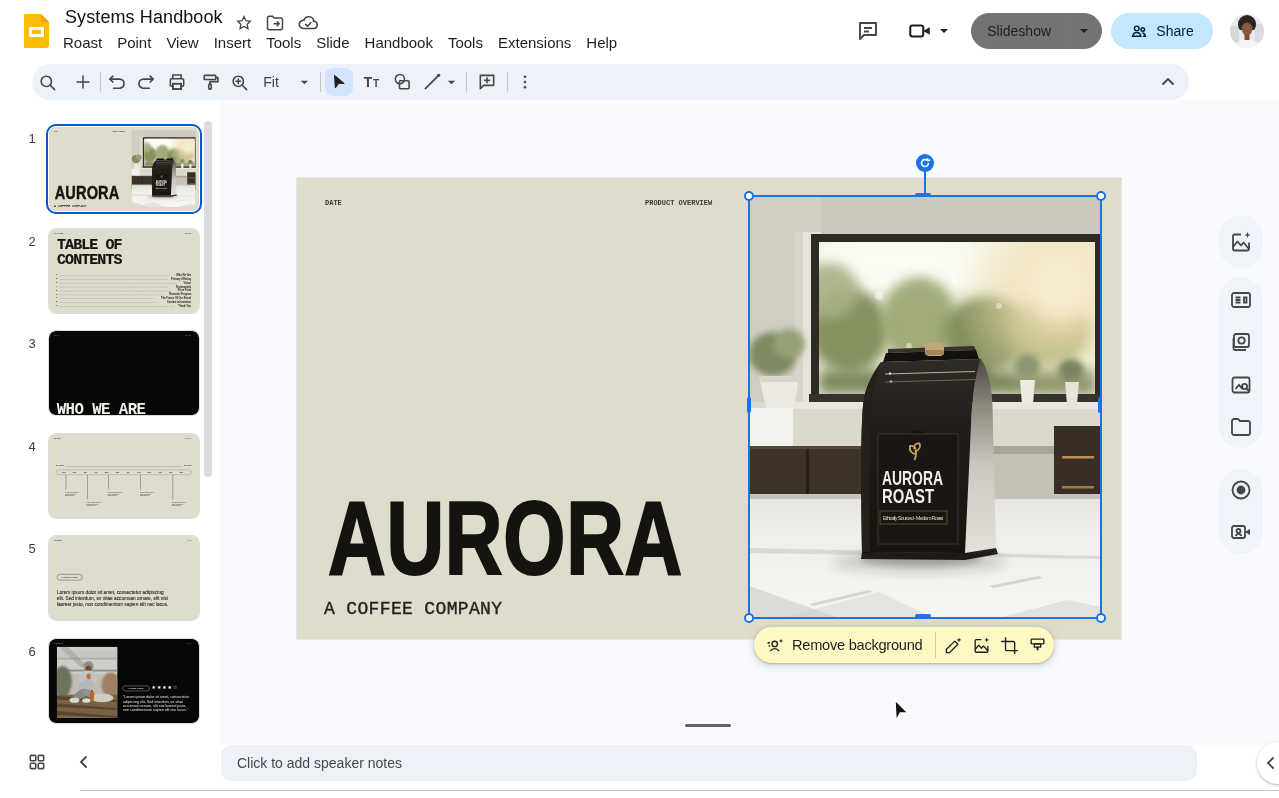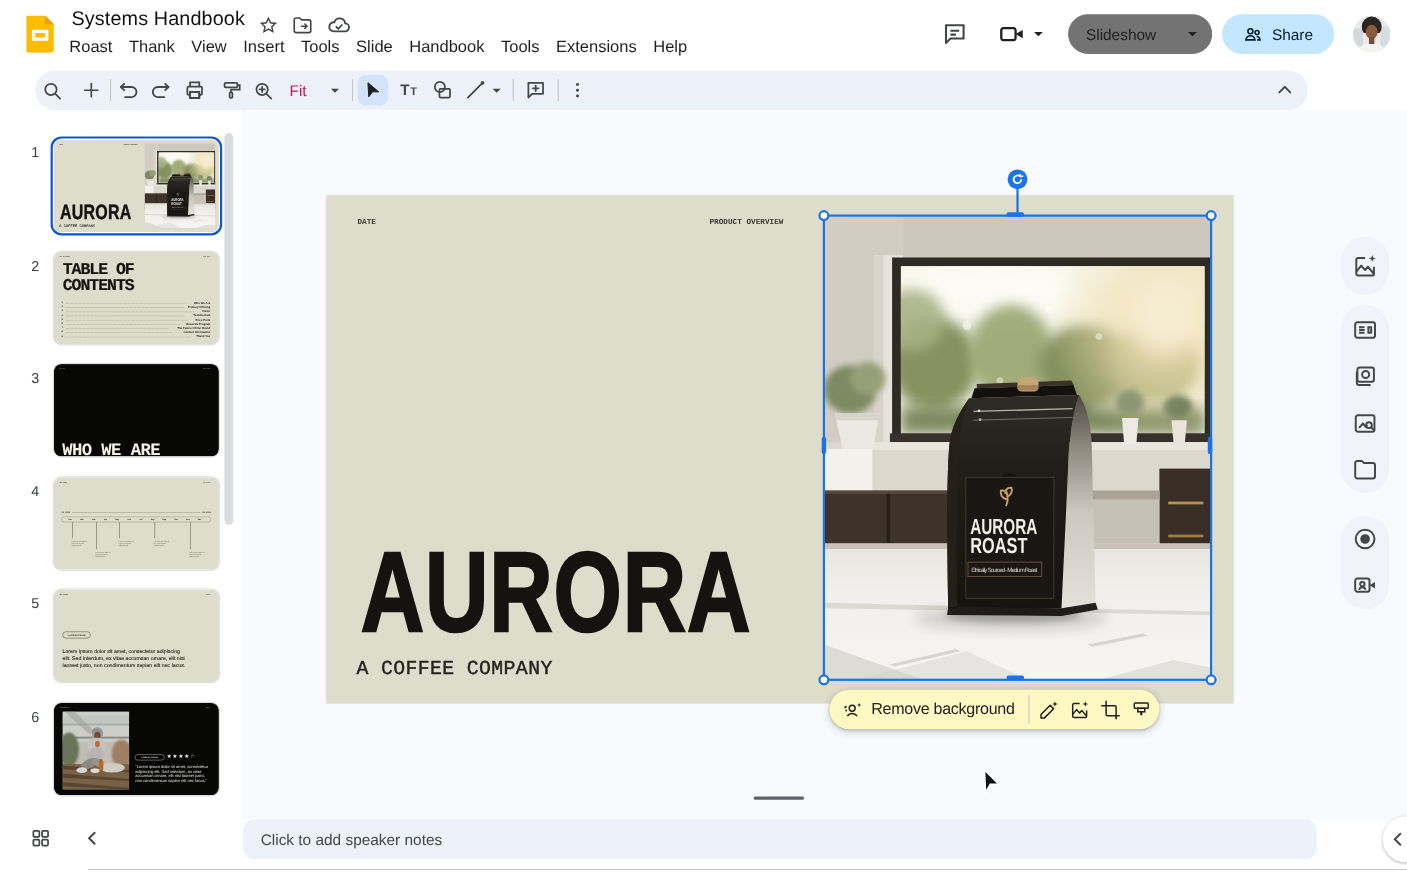--- a/index.html
+++ b/index.html
@@ -16,21 +16,21 @@
 #slideshow{left:971px;top:13px;width:131px;height:36px;border:1px solid #747775;border-radius:18px;display:flex;align-items:center;background:#737373}
 #slideshow .txt{width:95px;text-align:center;font-size:14px;font-weight:500;color:#1f1f1f}
 #slideshow .dd{width:35px;height:100%;border-left:1px solid #747775;display:flex;align-items:center;justify-content:center}
 #share{left:1111px;top:13px;width:102px;height:36px;background:#c2e7ff;border-radius:18px;display:flex;align-items:center;justify-content:center;gap:8px;font-size:14px;font-weight:500;color:#001d35}
 #avatar{left:1230px;top:14px;width:34px;height:34px;border-radius:50%;overflow:hidden}
 
 #toolbar{left:32px;top:64px;width:1157px;height:36px;background:#edf2fa;border-radius:18px;color:#444746}
 #toolbar .it{position:absolute;top:0;height:36px;display:flex;align-items:center;justify-content:center}
 .vsep{position:absolute;top:8px;width:1px;height:20px;background:#c4c7c5}
 #selTool{left:293px;top:4px;width:28px;height:28px;background:#d3e3fd;border-radius:8px}
-#fitTxt{font-size:14px;color:#be185d}
+#fitTxt{font-size:14px;color:#404040}
 
 #strip{left:0;top:100px;width:220px;height:645px;background:#fff}
 .snum{position:absolute;left:22px;width:20px;text-align:center;font-size:13px;color:#3c4043}
 .thumbwrap{position:absolute;left:48px;width:152px;height:86px;border-radius:8px;border:1px solid #dadce0;background:#fff;overflow:hidden}
 .thumbwrap.sel{left:46px;width:156px;height:90px;border:2px solid #0b57d0;border-radius:10px;padding:1px}
 .thumbin{width:100%;height:100%;border-radius:6px;overflow:hidden;position:relative}
 .mini{position:absolute;left:0;top:0;width:824px;height:461px;transform:scale(0.1825);transform-origin:0 0}
 #scrollbar{left:204px;top:121px;width:8px;height:356px;background:#dadce0;border-radius:4px}
 
 #canvas{left:220px;top:100px;width:1059px;height:645px;background:#f8fafd}
@@ -110,21 +110,21 @@
       </svg>
     </div>
 <div class="abs ticon" style="left:295px">
       <svg width="22" height="22" viewBox="0 0 24 24" fill="none" stroke="#444746" stroke-width="1.8">
         <path d="M7 18a4.5 4.5 0 1 1 .6-8.96A5.5 5.5 0 0 1 18.3 10 4 4 0 0 1 18 18z"></path>
         <path d="M9.5 13.5l2 2 3.5-3.8" stroke-linecap="round" stroke-linejoin="round"></path>
       </svg>
     </div>
 <div class="abs" id="menus">
       <span>Roast</span>
-      <span>Thank</span>
+      <span>Point</span>
       <span>View</span>
       <span>Insert</span>
       <span>Tools</span>
       <span>Slide</span>
       <span>Handbook</span>
       <span>Tools</span>
       <span>Extensions</span>
       <span>Help</span>
     </div>
 <div class="abs hic" style="left:855px">

